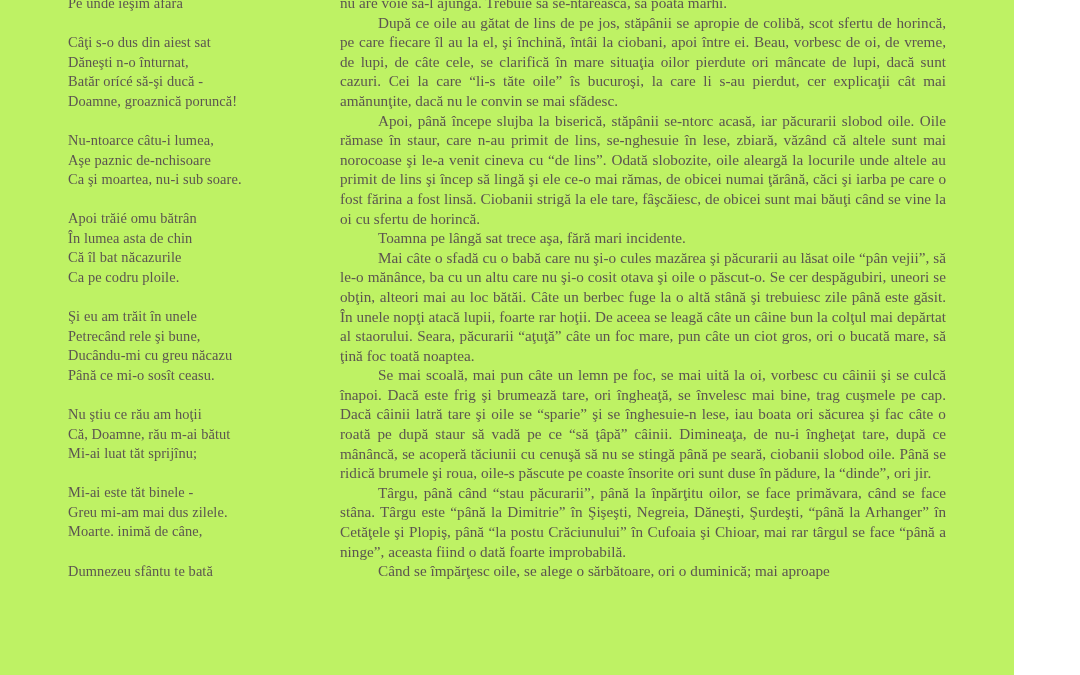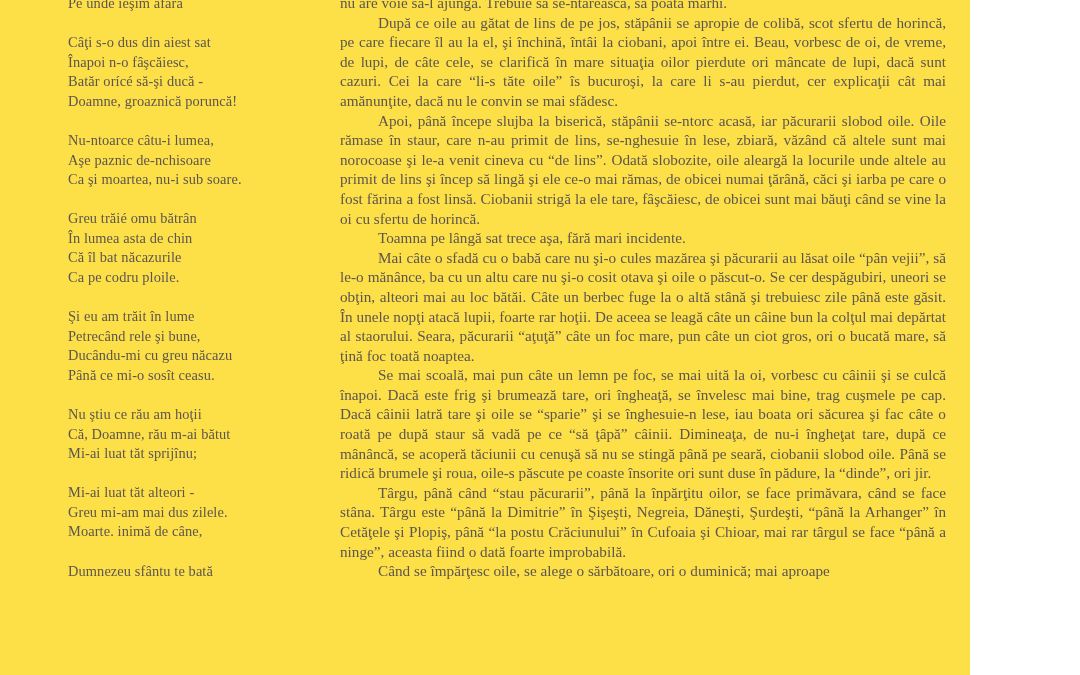--- a/index.html
+++ b/index.html
@@ -14,22 +14,23 @@
     overflow: hidden;
     font-family: "Liberation Serif", "DejaVu Serif", serif;
     color: #5c5550;
     position: relative;
   }
 
   .page {
     position: relative;
     width: 970px;
     height: 675px;
-    background: #fde047;
+    background: #bef264;
     overflow: hidden;
+    padding-left: 44px;
   }
 
   
   .poem-column {
     position: absolute;
     left: 68px;
     top: -6px;
     width: 250px;
   }
   .stanza {
@@ -77,48 +78,48 @@
 <body>
 
 <div class="page">
 
   <div class="poem-column" id="poem-column">
       <div class="stanza">
         <div class="verse-line">Pe unde ieşim afară</div>
       </div>
       <div class="stanza">
         <div class="verse-line">Câţi s-o dus din aiest sat</div>
-        <div class="verse-line">Înapoi n-o fâşcăiesc,</div>
+        <div class="verse-line">Dăneşti n-o înturnat,</div>
         <div class="verse-line">Batăr orícé să-şi ducă -</div>
         <div class="verse-line">Doamne, groaznică poruncă!</div>
       </div>
       <div class="stanza">
         <div class="verse-line">Nu-ntoarce câtu-i lumea,</div>
         <div class="verse-line">Aşe paznic de-nchisoare</div>
         <div class="verse-line">Ca şi moartea, nu-i sub soare.</div>
       </div>
       <div class="stanza">
-        <div class="verse-line">Greu trăié omu bătrân</div>
+        <div class="verse-line">Apoi trăié omu bătrân</div>
         <div class="verse-line">În lumea asta de chin</div>
         <div class="verse-line">Că îl bat năcazurile</div>
         <div class="verse-line">Ca pe codru ploile.</div>
       </div>
       <div class="stanza">
-        <div class="verse-line">Şi eu am trăit în lume</div>
+        <div class="verse-line">Şi eu am trăit în unele</div>
         <div class="verse-line">Petrecând rele şi bune,</div>
         <div class="verse-line">Ducându-mi cu greu năcazu</div>
         <div class="verse-line">Până ce mi-o sosît ceasu.</div>
       </div>
       <div class="stanza">
         <div class="verse-line">Nu ştiu ce rău am hoţii</div>
         <div class="verse-line">Că, Doamne, rău m-ai bătut</div>
         <div class="verse-line">Mi-ai luat tăt sprijînu;</div>
       </div>
       <div class="stanza">
-        <div class="verse-line">Mi-ai luat tăt alteori -</div>
+        <div class="verse-line">Mi-ai este tăt binele -</div>
         <div class="verse-line">Greu mi-am mai dus zilele.</div>
         <div class="verse-line">Moarte. inimă de câne,</div>
       </div>
       <div class="stanza">
         <div class="verse-line">Dumnezeu sfântu te bată</div>
       </div>
     </div>
 
   <div class="prose-column" id="prose-column">
       <p class="prose-para no-indent">nu are voie să-l ajungă. Trebuie să se-ntărească, să poată mărhi.</p>

